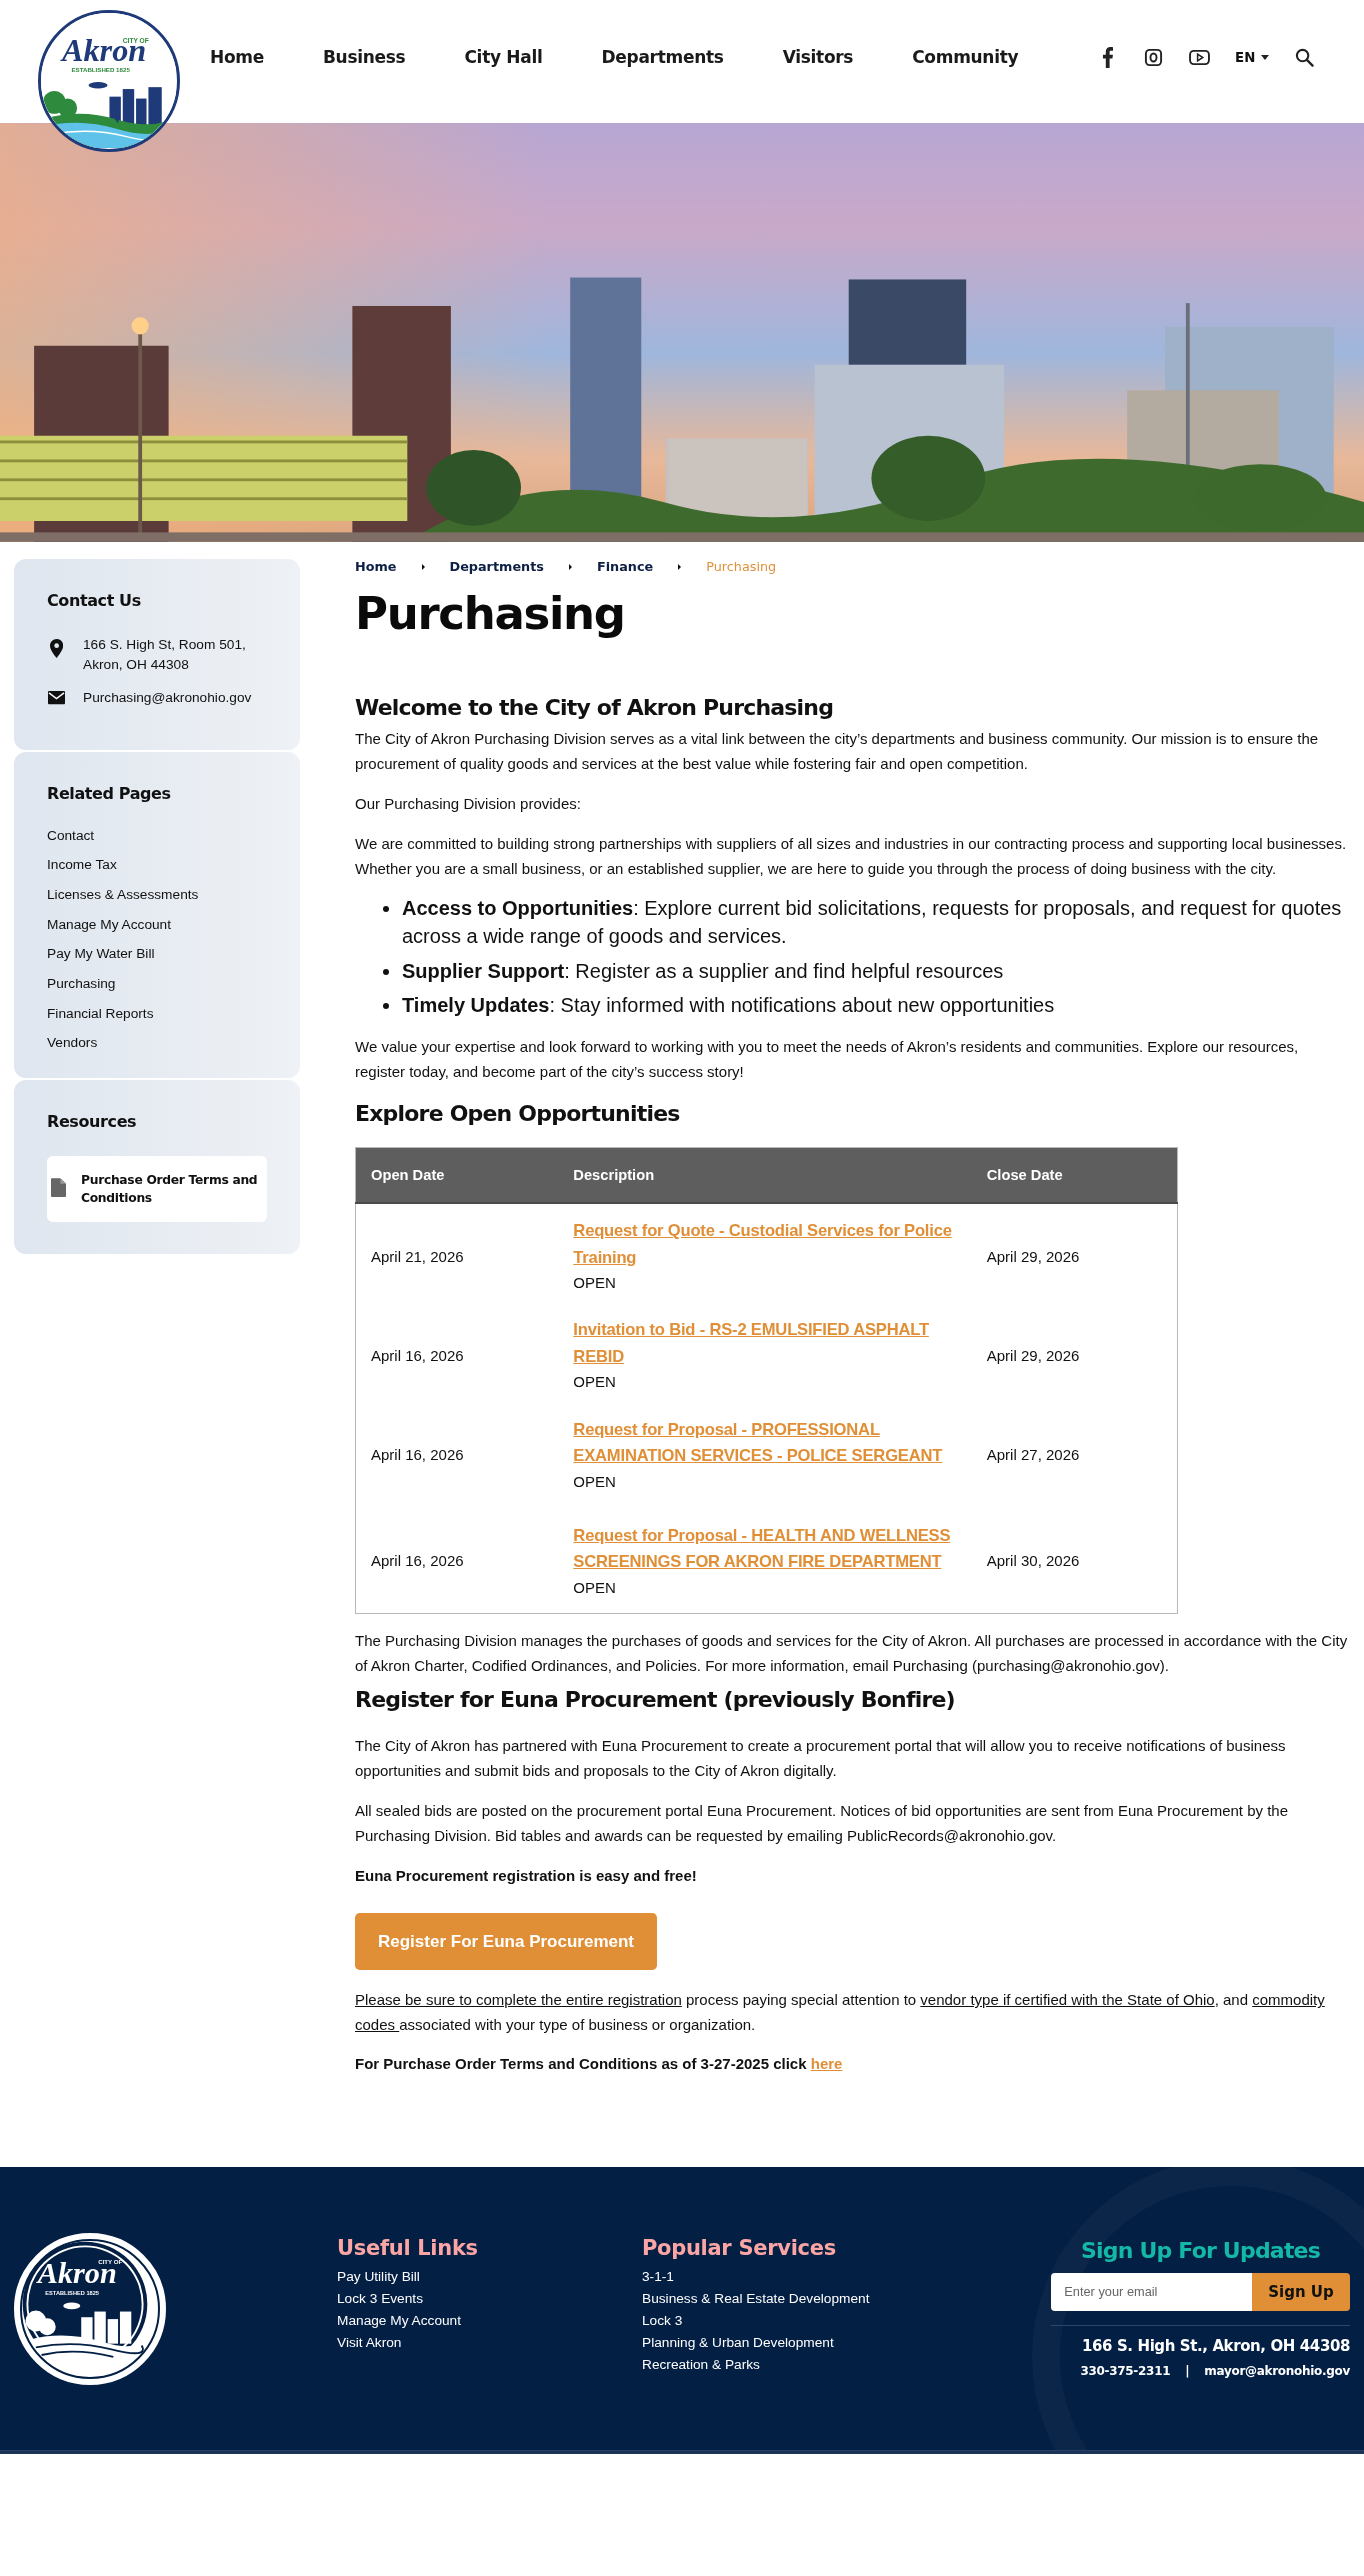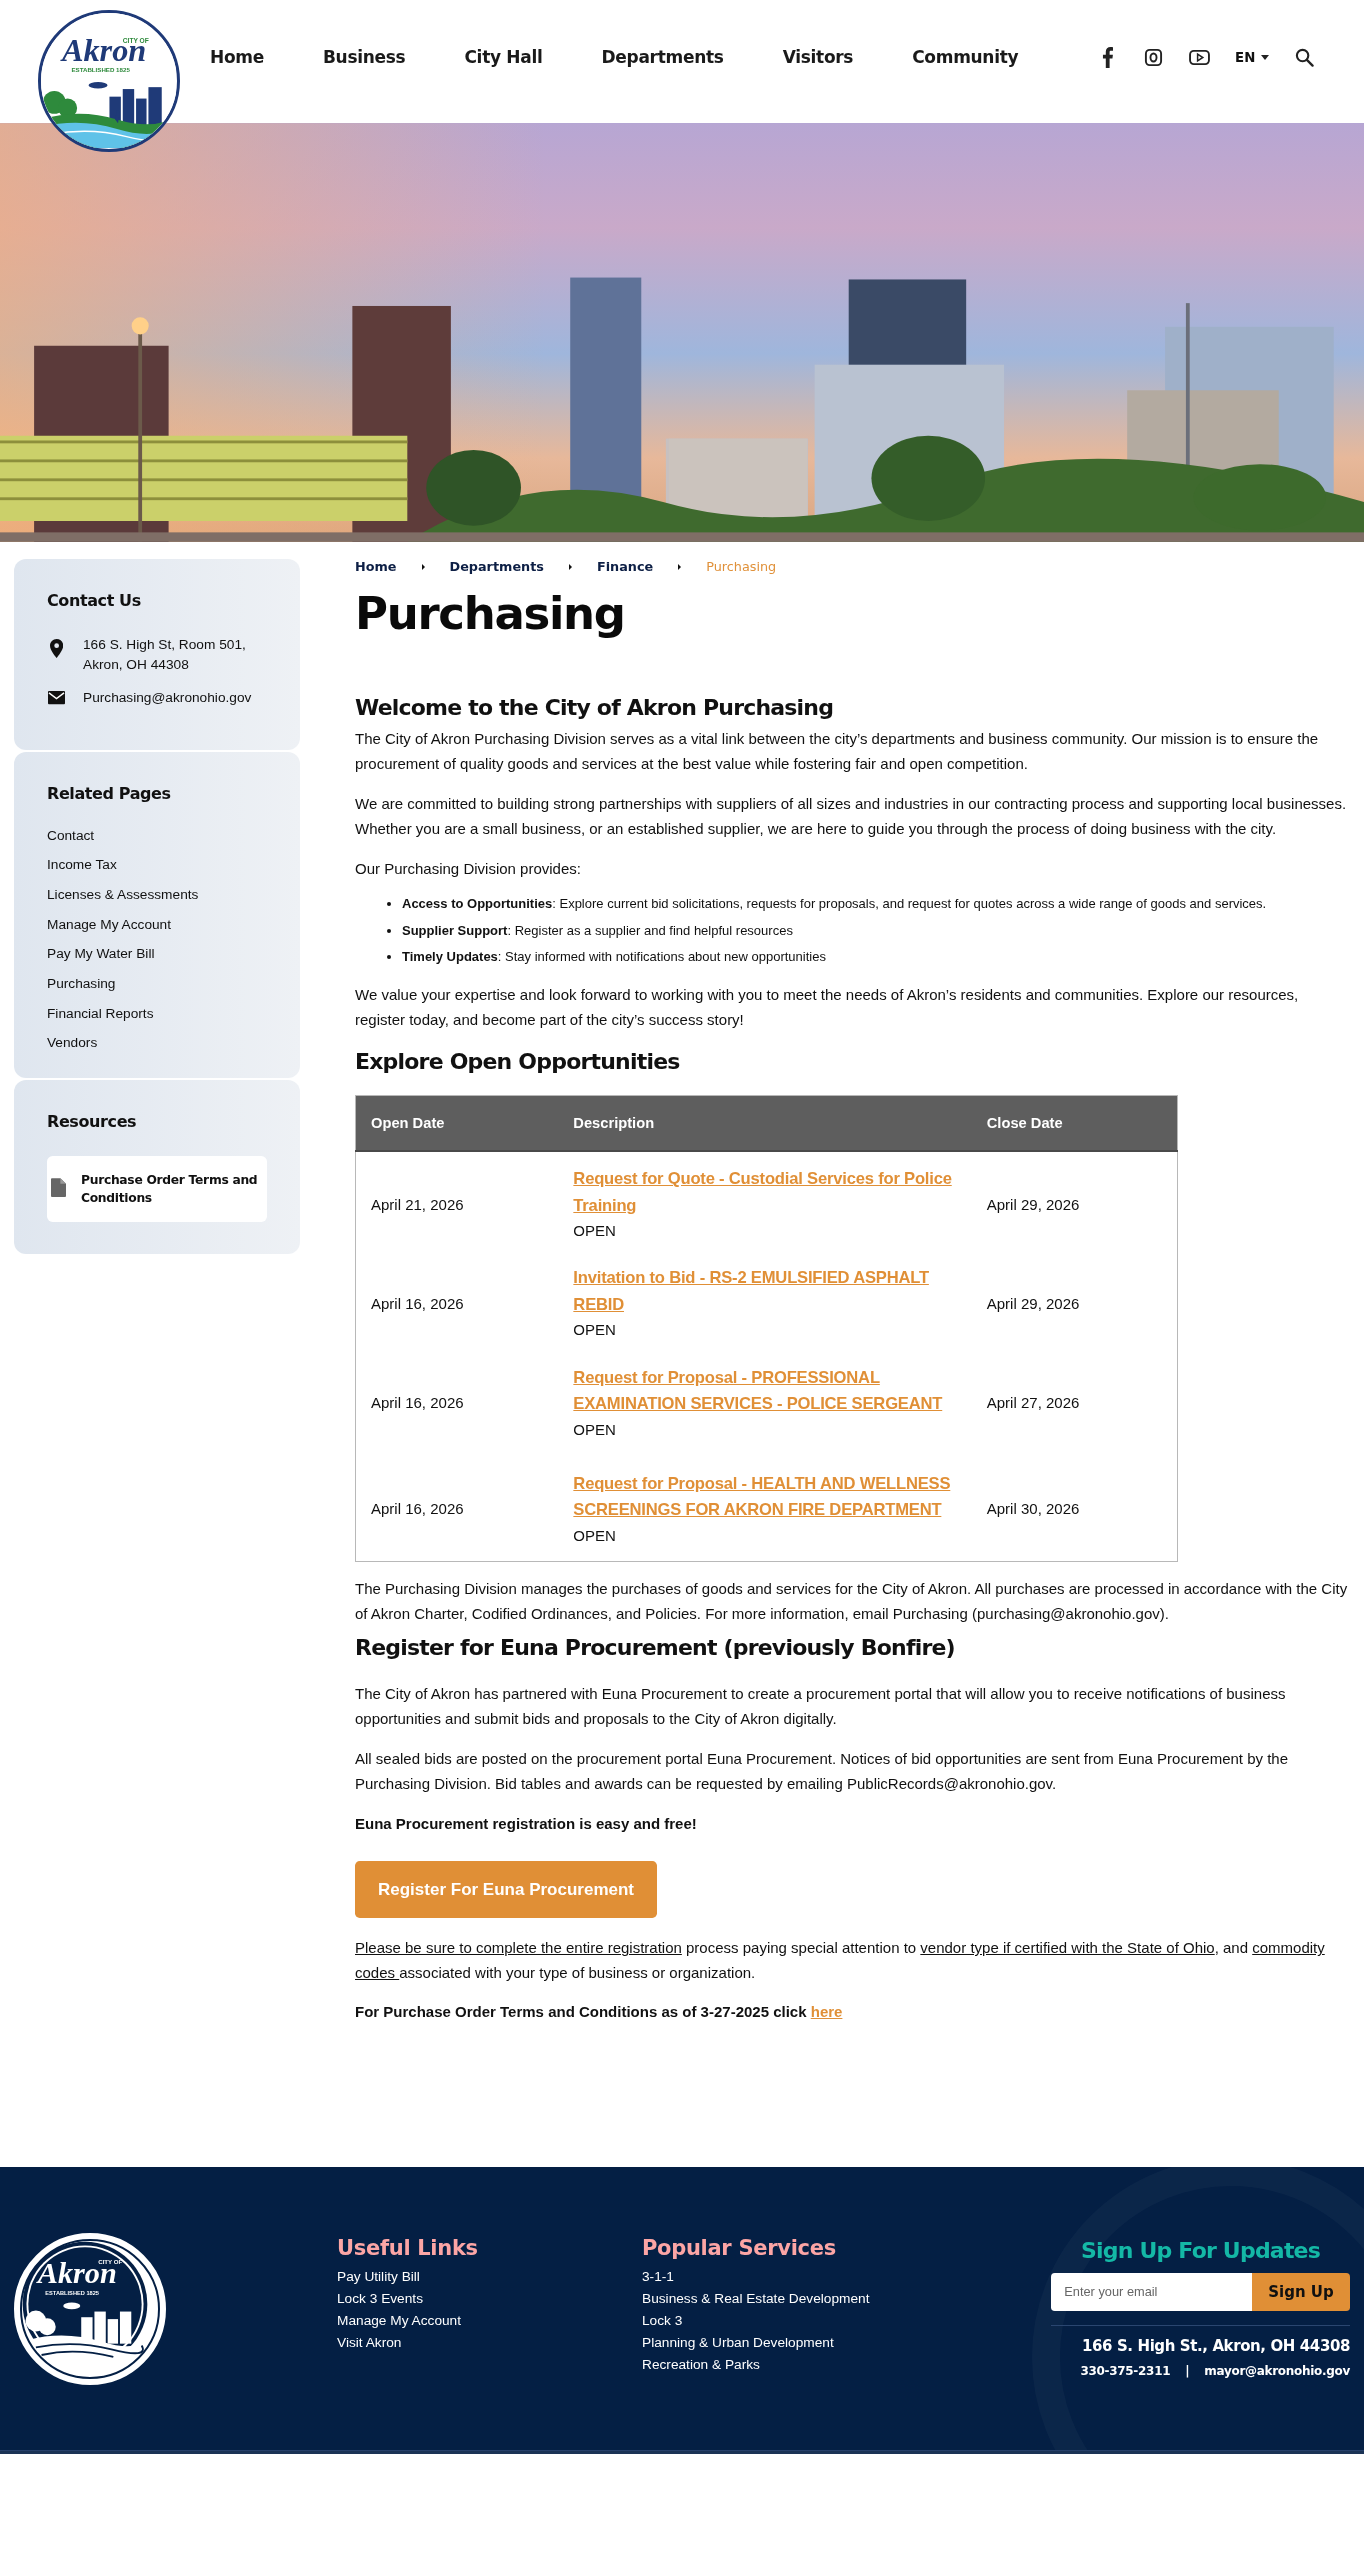--- a/index.html
+++ b/index.html
@@ -38,21 +38,21 @@
   .crumbs { display: flex; align-items: center; font-family: "DejaVu Sans", sans-serif; font-weight: bold; font-size: 12.8px; color: #0d1f45; }
   .crumbs a { text-decoration: none; cursor: pointer; }
   .crumbs .sep { width: 0; height: 0; border-top: 3.8px solid transparent; border-bottom: 3.8px solid transparent; border-left: 3.8px solid #111; margin: 0 25px; }
   .crumbs .cur { color: #e0913a; font-weight: normal; }
   h1 { font-family: "DejaVu Sans", sans-serif; font-weight: bold; font-size: 45px; letter-spacing: -1.3px; margin-top: 13.3px; color: #0a0a0a; }
   h2 { font-family: "DejaVu Sans", sans-serif; font-weight: bold; font-size: 22px; letter-spacing: -0.8px; color: #111; }
   .h2-welcome { margin-top: 55px; margin-bottom: 5.7px; }
   p { font-size: 15px; line-height: 25px; color: #111; }
   .p-gap { margin-top: 15px; }
   ul.provides { margin: 13.3px 0 0 47px; }
-  ul.provides li { font-size: 13px; line-height: 20px; margin-bottom: 6.6px; }
+  ul.provides li { font-size: 20px; line-height: 28px; margin-bottom: 6.6px; }
   ul.provides li b { font-weight: bold; }
   .h2-explore { margin-top: 17px; margin-bottom: 21px; }
 
   table.opps { width: 823px; border-collapse: collapse; border: 0.9px solid #b8b8b8; border-radius: 3.8px; }
   table.opps thead th { background: #5e5e5e; color: #fff; text-align: left; font-weight: bold; font-size: 14.7px; height: 55px; padding: 0 15px; border-bottom: 2.8px solid #4a4a4a; }
   table.opps td { font-size: 15px; vertical-align: middle; padding: 0 15px; }
   table.opps tr.row td { height: 106px; }
   table.opps tr.row.single td { height: 93px; }
   .desc a { color: #e08f36; font-weight: bold; text-decoration: underline; font-size: 16.6px; line-height: 26.5px; letter-spacing: -0.2px; display: block; cursor: pointer; }
   .desc .status { font-size: 15px; line-height: 23px; }
@@ -264,22 +264,22 @@
     <span class="sep"></span>
     <a href="#">Finance</a>
     <span class="sep"></span>
     <span class="cur">Purchasing</span>
   </nav>
 
   <h1>Purchasing</h1>
 
   <h2 class="h2-welcome">Welcome to the City of Akron Purchasing</h2>
   <p>The City of Akron Purchasing Division serves as a vital link between the city’s departments and business community. Our mission is to ensure the procurement of quality goods and services at the best value while fostering fair and open competition.</p>
+  <p class="p-gap">Our Purchasing Division provides:</p>
   <p class="p-gap">We are committed to building strong partnerships with suppliers of all sizes and industries in our contracting process and supporting local businesses. Whether you are a small business, or an established supplier, we are here to guide you through the process of doing business with the city.</p>
-  <p class="p-gap">Our Purchasing Division provides:</p>
   <ul class="provides">
     <li><b>Access to Opportunities</b><span>: Explore current bid solicitations, requests for proposals, and request for quotes across a wide range of goods and services.</span></li>
     <li><b>Supplier Support</b><span>: Register as a supplier and find helpful resources</span></li>
     <li><b>Timely Updates</b><span>: Stay informed with notifications about new opportunities</span></li>
   </ul>
   <p class="p-gap">We value your expertise and look forward to working with you to meet the needs of Akron’s residents and communities. Explore our resources, register today, and become part of the city’s success story!</p>
 
   <h2 class="h2-explore">Explore Open Opportunities</h2>
 
   <table class="opps">

